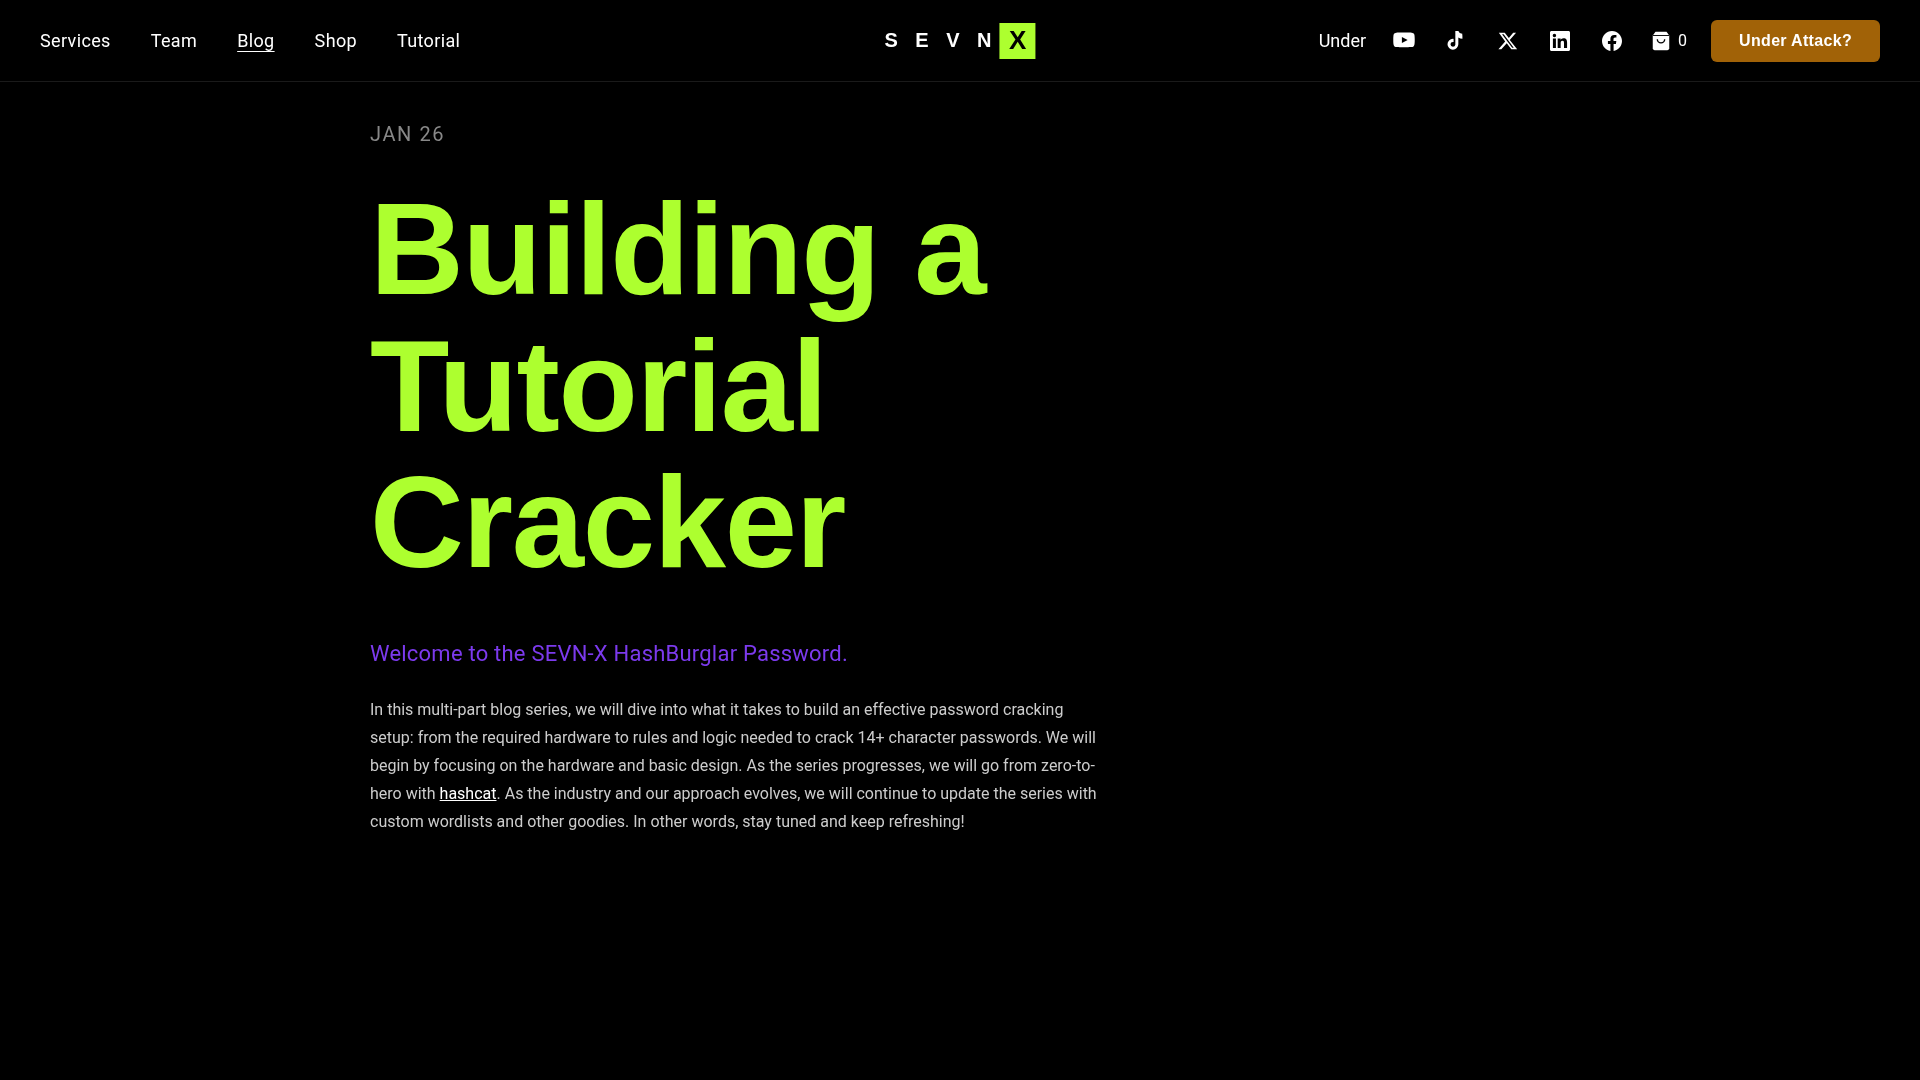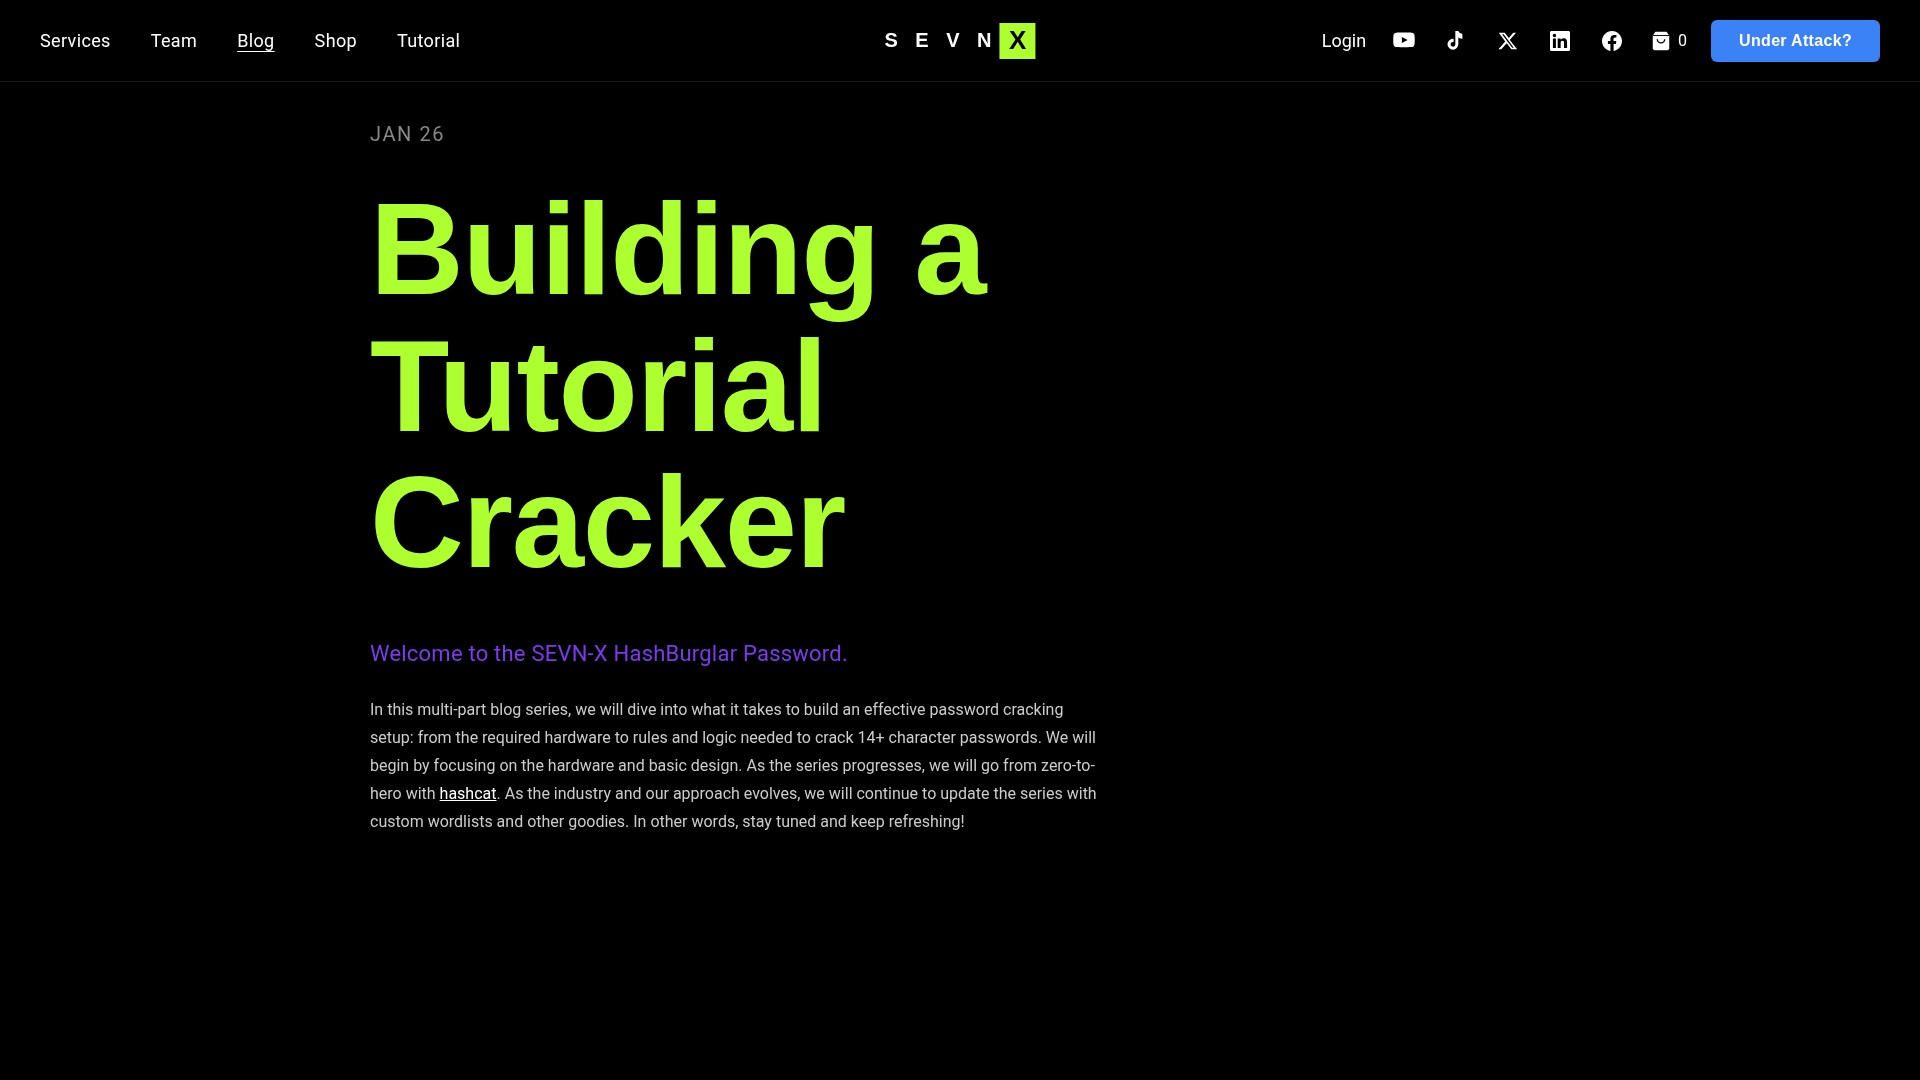--- a/index.html
+++ b/index.html
@@ -107,21 +107,21 @@
       gap: 6px;
       cursor: pointer;
     }
 
     .cart-icon-svg {
       width: 22px;
       height: 22px;
     }
 
     .under-attack-btn {
-      background-color: #3b82f6;
+      background-color: #a16207;
       color: #ffffff;
       border: none;
       padding: 12px 28px;
       font-size: 16px;
       font-weight: 600;
       border-radius: 6px;
       cursor: pointer;
       white-space: nowrap;
       letter-spacing: 0.02em;
     }
@@ -182,21 +182,21 @@
     <a>Shop</a>
     <a>Tutorial</a>
   </div>
 
   <div class="nav-logo">
     <span class="logo-text">S E V N</span>
     <span class="logo-x-box">X</span>
   </div>
 
   <div class="nav-right">
-    <a>Login</a>
+    <a>Under</a>
 
     <span class="social-icon">
       <svg width="22" height="22" viewBox="0 0 24 24" fill="white">
         <path d="M23.5 6.2s-.2-1.6-.9-2.3c-.9-.9-1.9-.9-2.3-1C17.6 2.7 12 2.7 12 2.7s-5.6 0-8.3.2c-.4.1-1.4.1-2.3 1C.7 4.6.5 6.2.5 6.2S.3 8 .3 9.9v1.8c0 1.8.2 3.7.2 3.7s.2 1.6.9 2.3c.9.9 2 .8 2.5.9C5.6 18.8 12 18.8 12 18.8s5.6 0 8.3-.2c.4-.1 1.4-.1 2.3-1 .7-.7.9-2.3.9-2.3s.2-1.8.2-3.7V9.9c0-1.8-.2-3.7-.2-3.7zM9.7 14.1V7.6l6.3 3.3-6.3 3.2z"></path>
       </svg>
     </span>
 
     <span class="social-icon">
       <svg width="20" height="20" viewBox="0 0 24 24" fill="white">
         <path d="M19.6 3.3A4.9 4.9 0 0 1 14.8 0h-3.6v16.4a2.9 2.9 0 0 1-2.9 2.5 2.9 2.9 0 0 1-2.9-2.9 2.9 2.9 0 0 1 2.9-2.9c.3 0 .5 0 .8.1V9.5c-.3 0-.5-.1-.8-.1a6.5 6.5 0 0 0-6.5 6.5A6.5 6.5 0 0 0 8.3 22.4a6.5 6.5 0 0 0 6.5-6.5V7.8a8.4 8.4 0 0 0 4.9 1.6V5.7a4.9 4.9 0 0 1-0.1-2.4z"></path>

